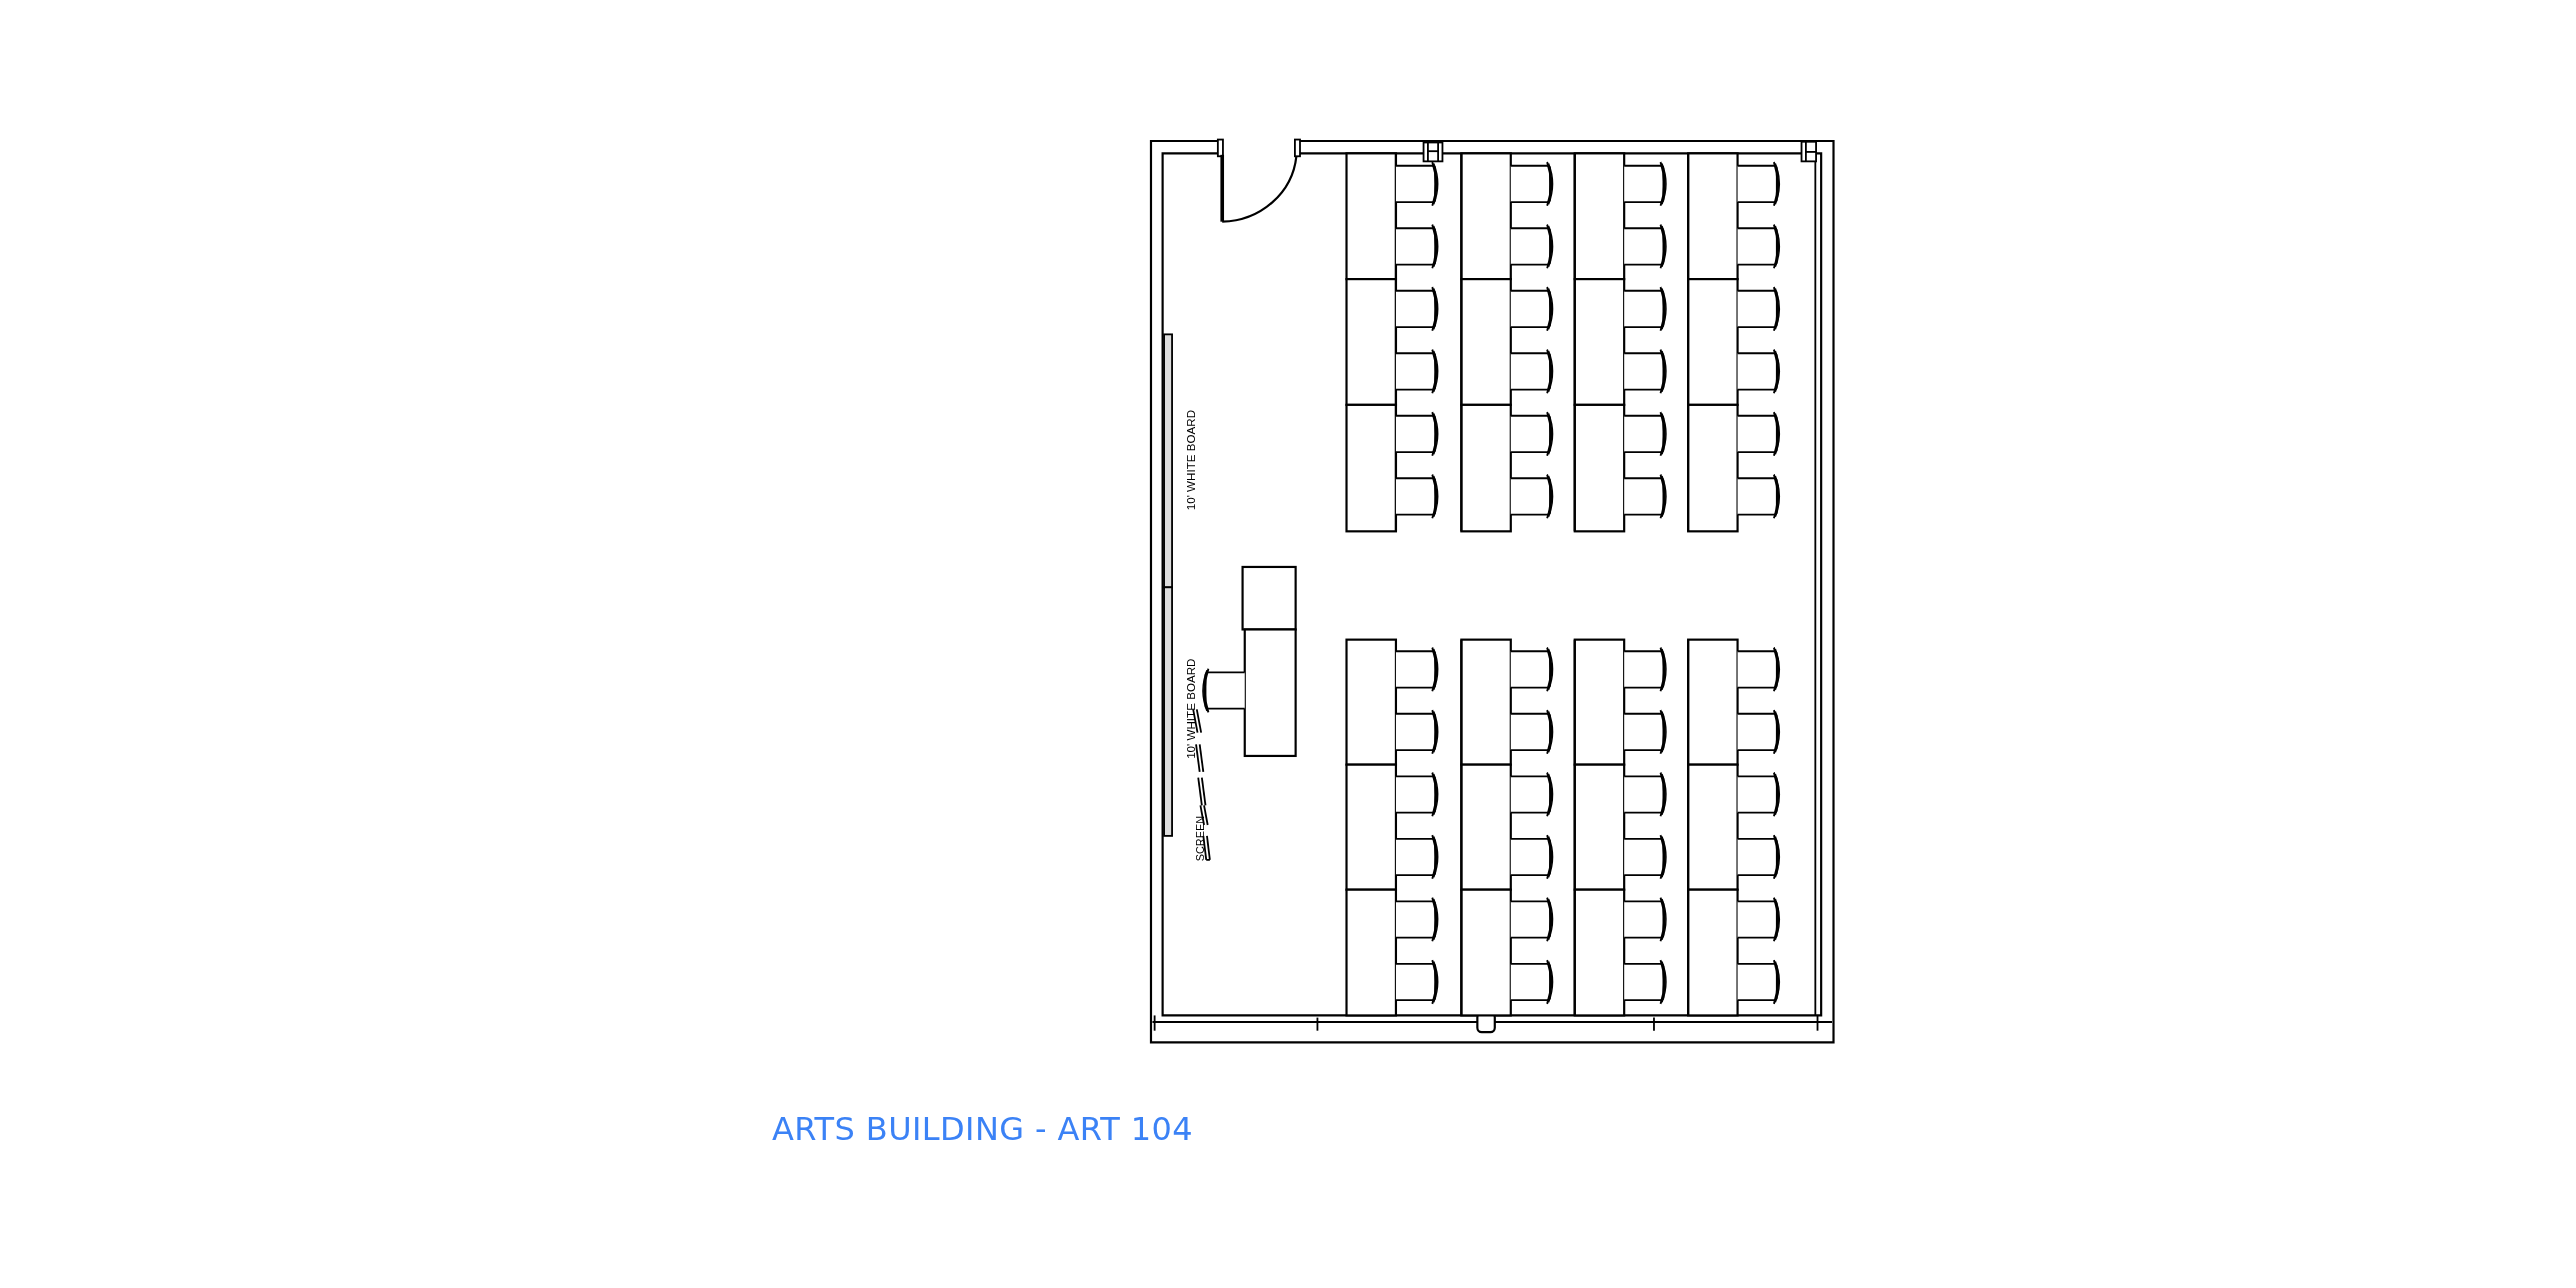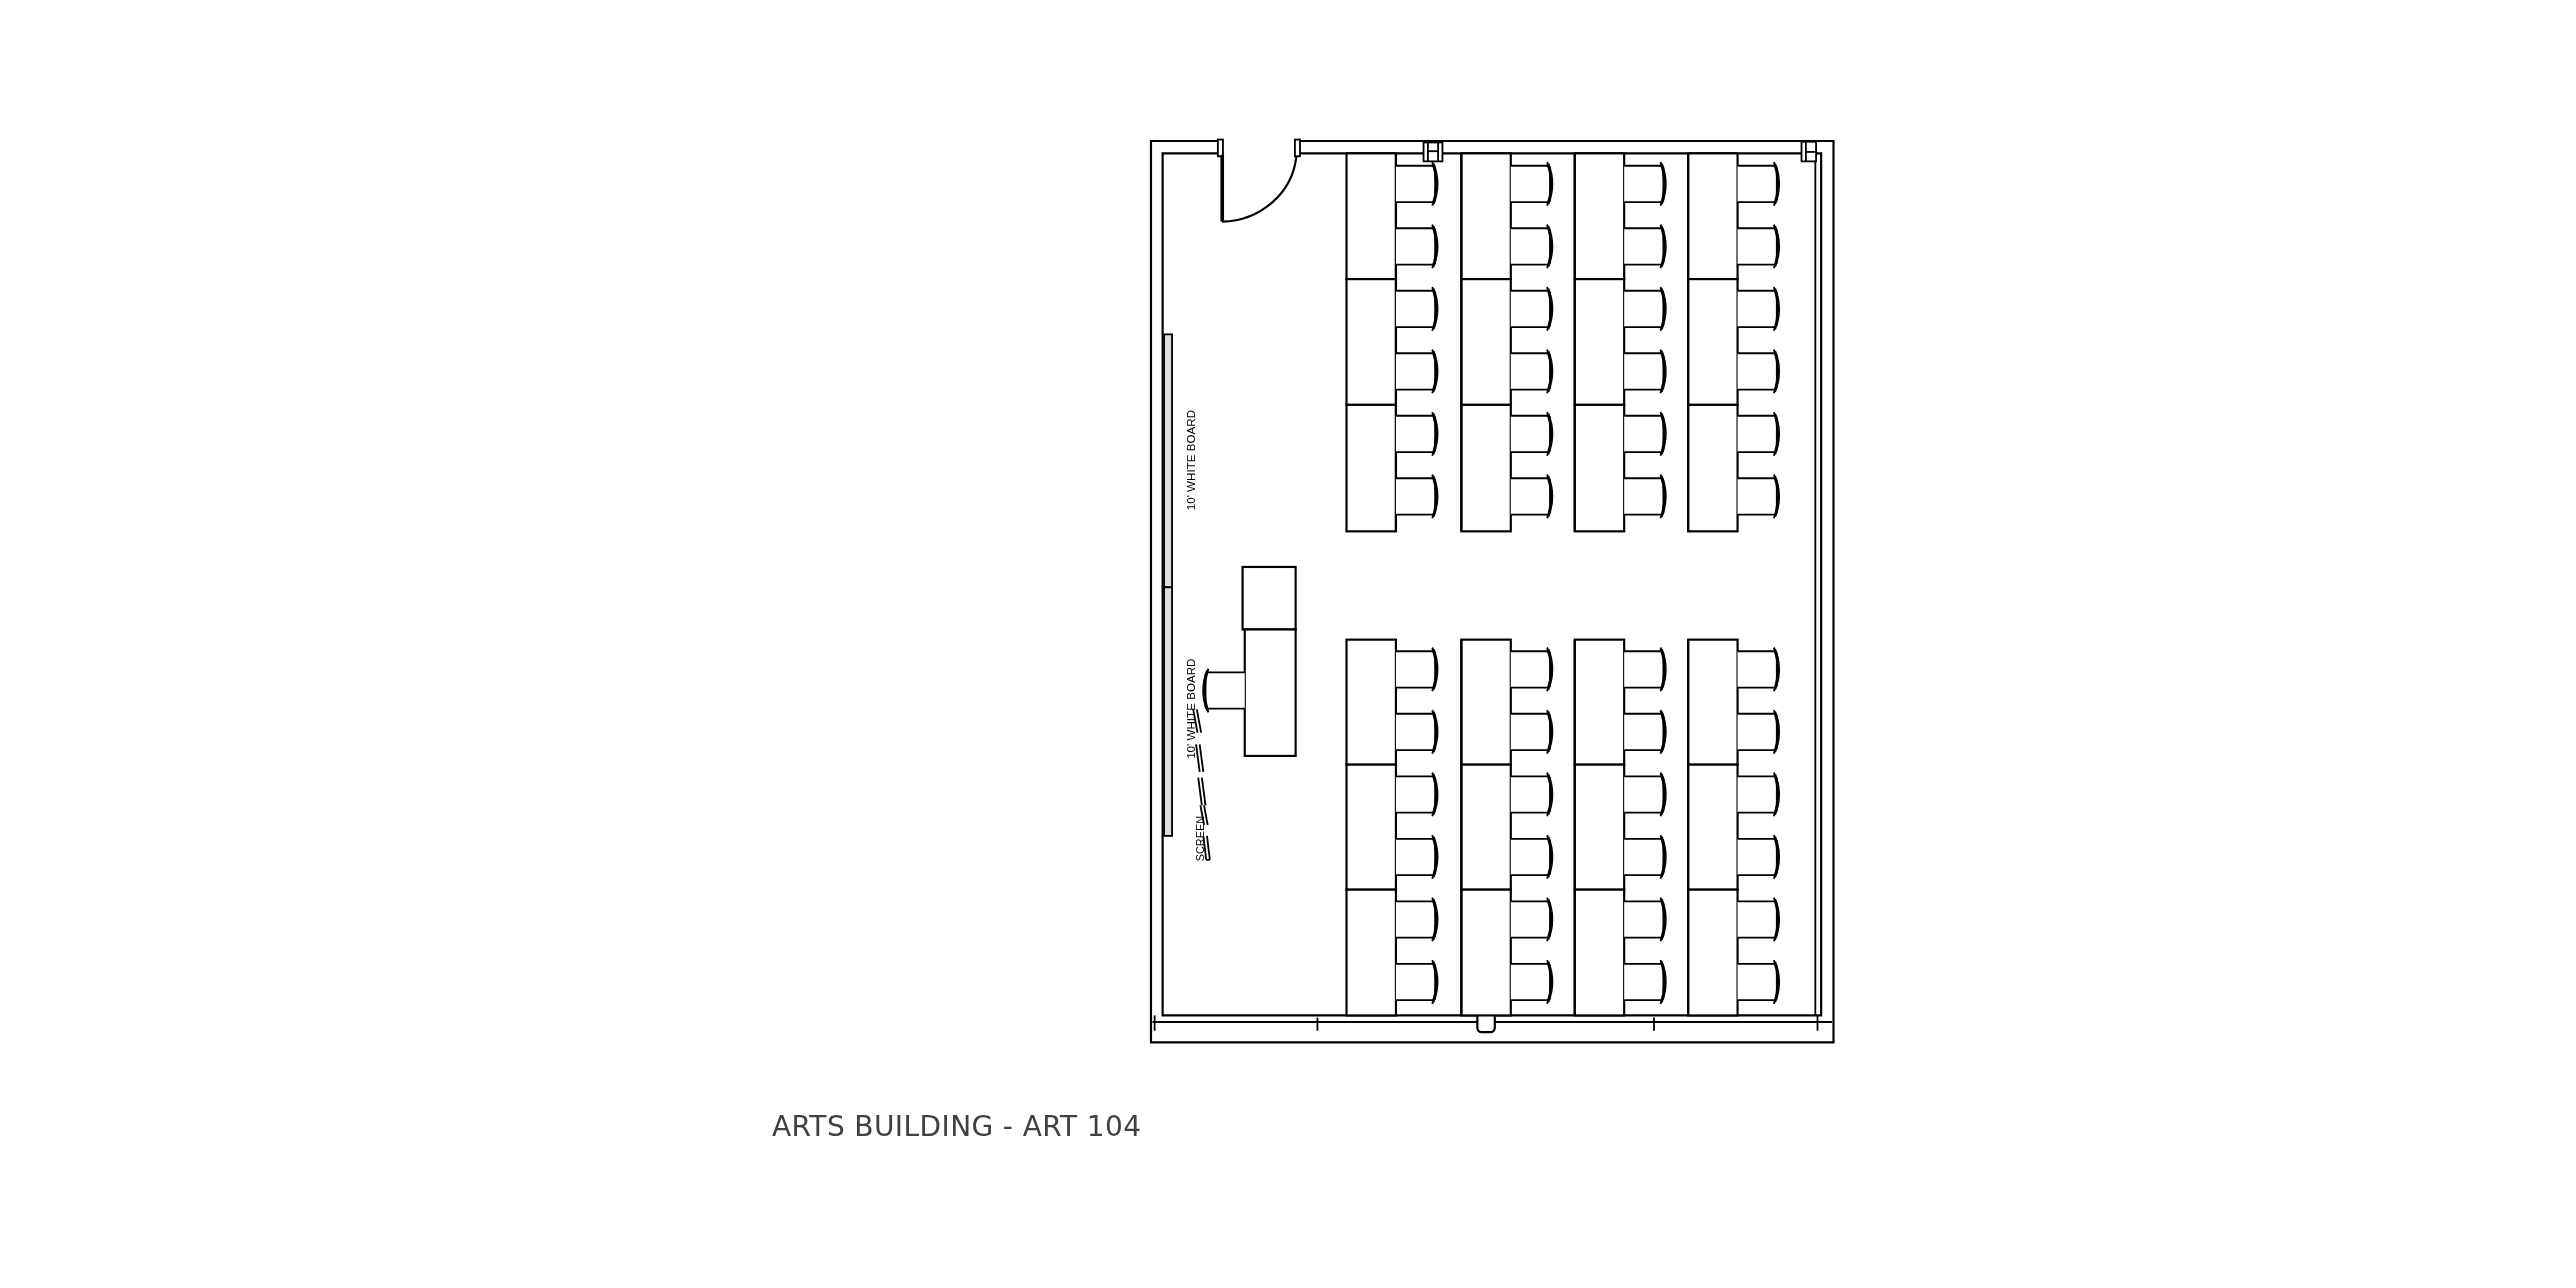--- a/index.html
+++ b/index.html
@@ -1,20 +1,20 @@
 <!DOCTYPE html>
 <html style="font-size:11.6px"><head>
   <meta charset="utf-8">
   <style>
     html, body { margin: 0; padding: 0; background: #ffffff; }
     body { width: 2576px; height: 1288px; position: relative; overflow: hidden; font-family: "DejaVu Sans", sans-serif; }
     #plan { position: absolute; left: 0; top: 0; }
     .caption {
       position: absolute; left: 772px; top: 1110px;
-      font-family: "DejaVu Sans", sans-serif; font-size: 28px; color: #404040;
+      font-family: "DejaVu Sans", sans-serif; font-size: 32px; color: #3b82f6;
       letter-spacing: 0.4px; white-space: nowrap;
     }
   </style>
 </head>
 <body>
 
 <svg id="plan" width="2576" height="1288" viewBox="0 0 3543 1772" xmlns="http://www.w3.org/2000/svg">
   <defs>
 
     <g id="chair">

